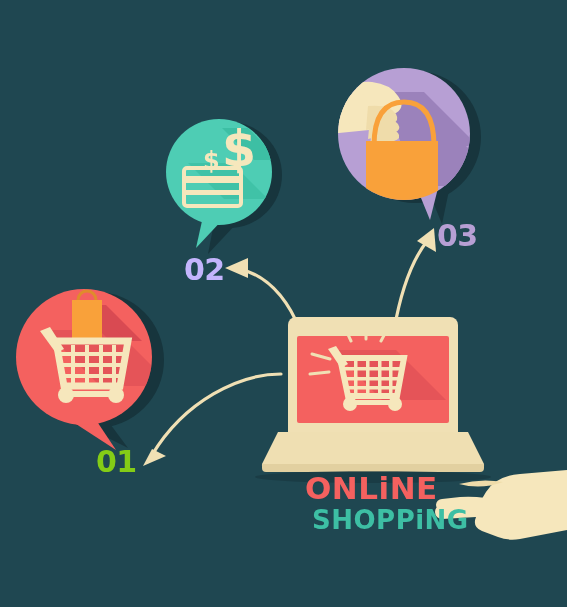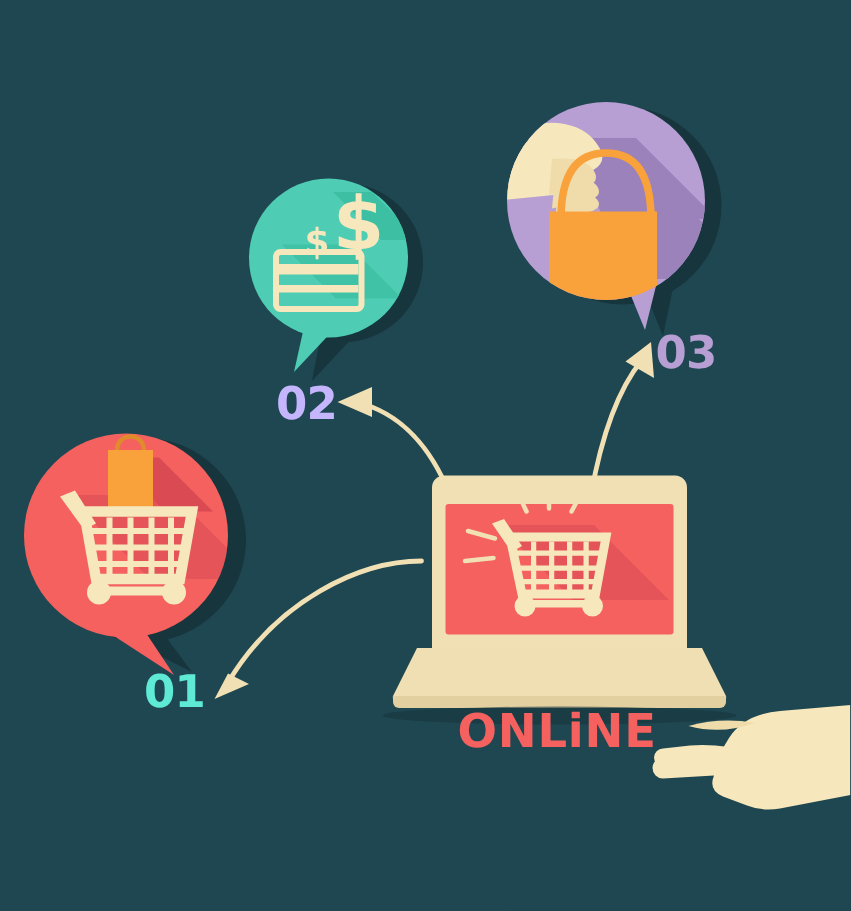--- a/index.html
+++ b/index.html
@@ -28,21 +28,21 @@
   .step-num {
     position: absolute;
     font-family: "DejaVu Sans", sans-serif;
     font-weight: bold;
     font-size: 30px;
     letter-spacing: -0.5px;
     line-height: 1;
     user-select: none;
     text-align: center;
   }
-  #num-01 { left: 96px;  top: 447px; color: #5eead4; }
+  #num-01 { left: 96px;  top: 447px; color: #84cc16; }
   #num-02 { left: 184px; top: 255px; color: #c4b5fd; }
   #num-03 { left: 437px; top: 221px; color: #b79fd4; }
 
   .title-block {
     position: absolute;
     left: 305px;
     top: 473px;
     text-align: left;
     line-height: 1;
     user-select: none;
@@ -258,15 +258,16 @@
   </svg>
 
   <div class="step-num" id="num-01">01</div>
 
   <div class="step-num" id="num-02">02</div>
 
   <div class="step-num" id="num-03">03</div>
 
   <div class="title-block">
     <span class="title-main">ONLiNE</span>
+    <span class="title-sub">SHOPPiNG</span>
   </div>
 
 </div>
 
 </body></html>

